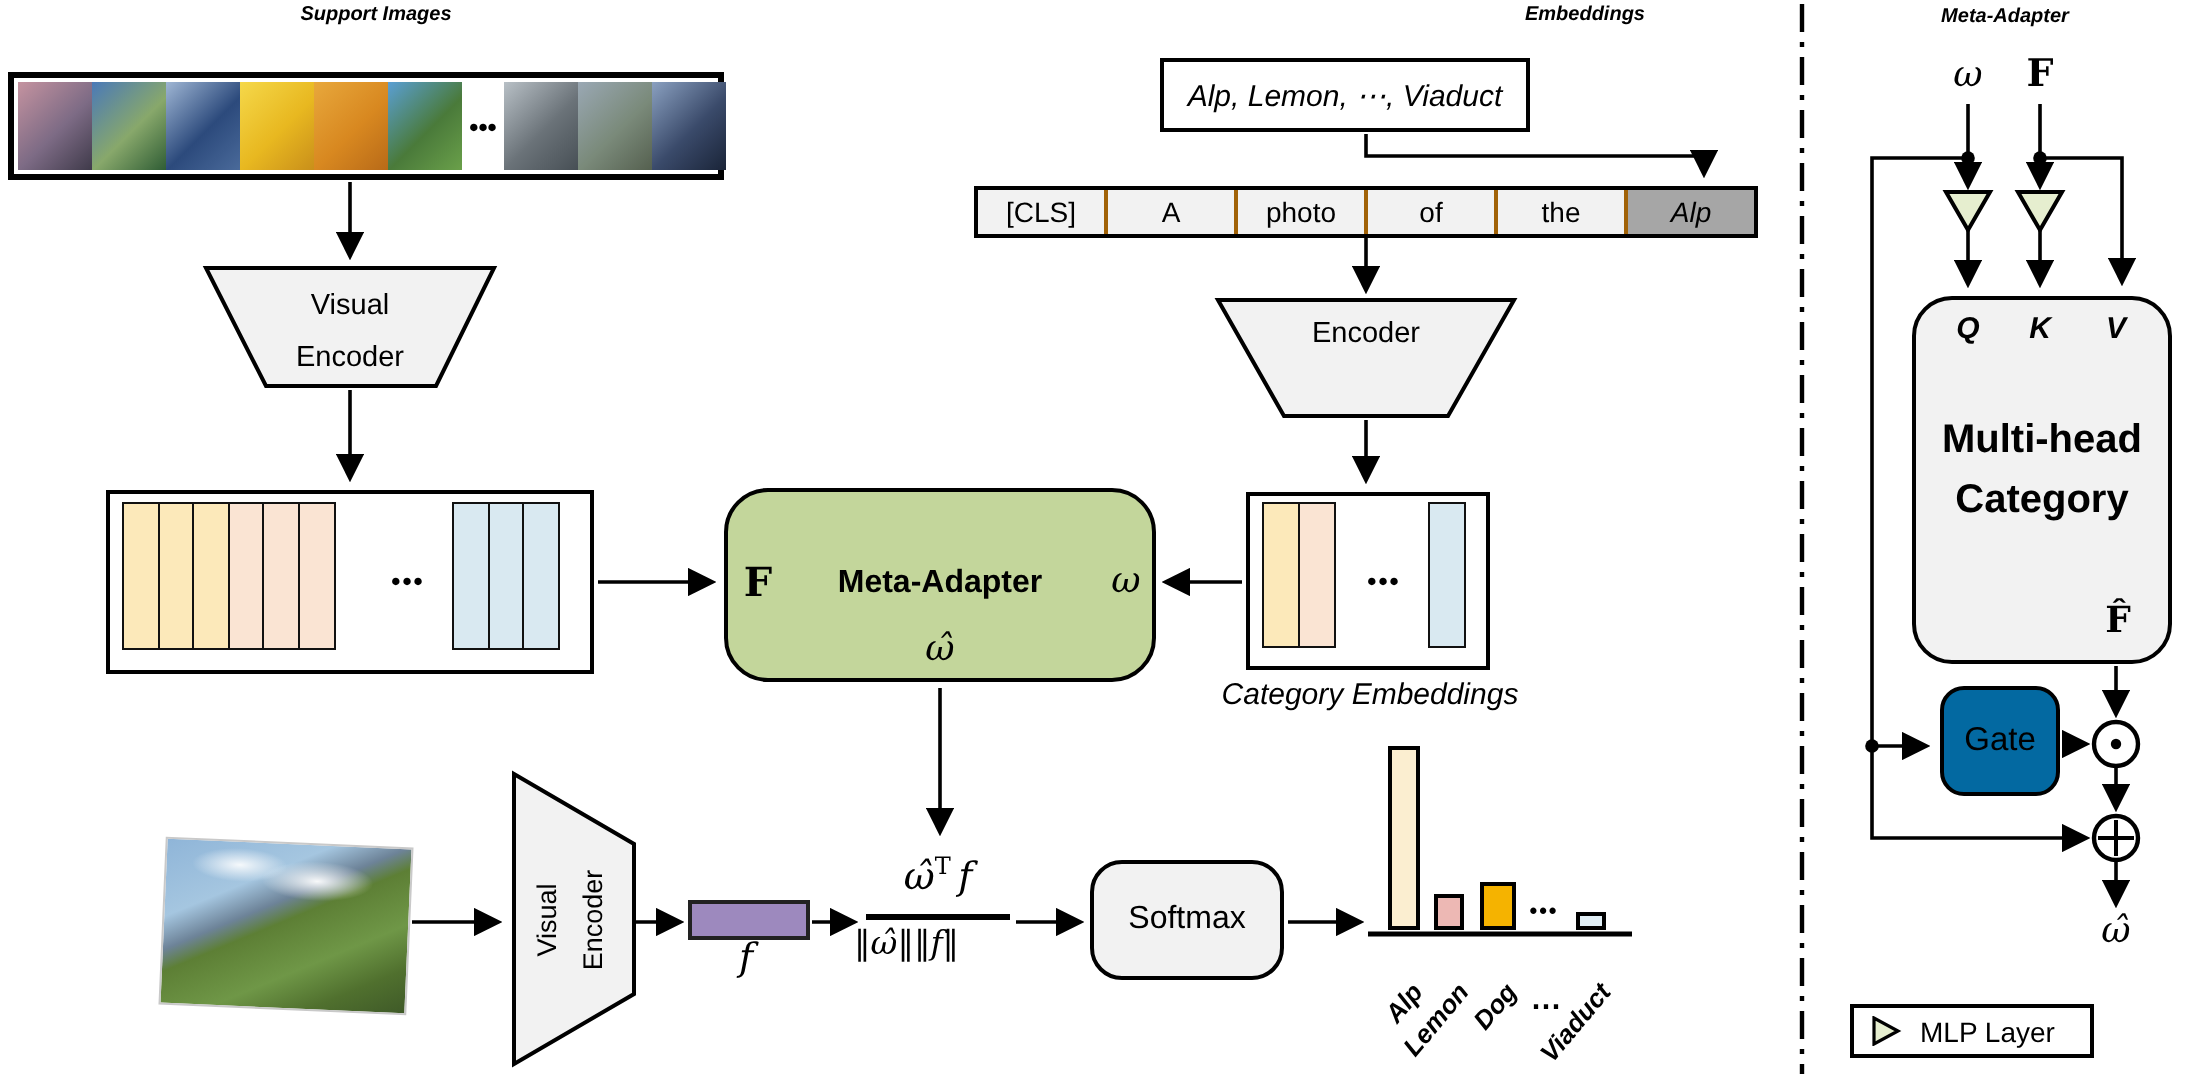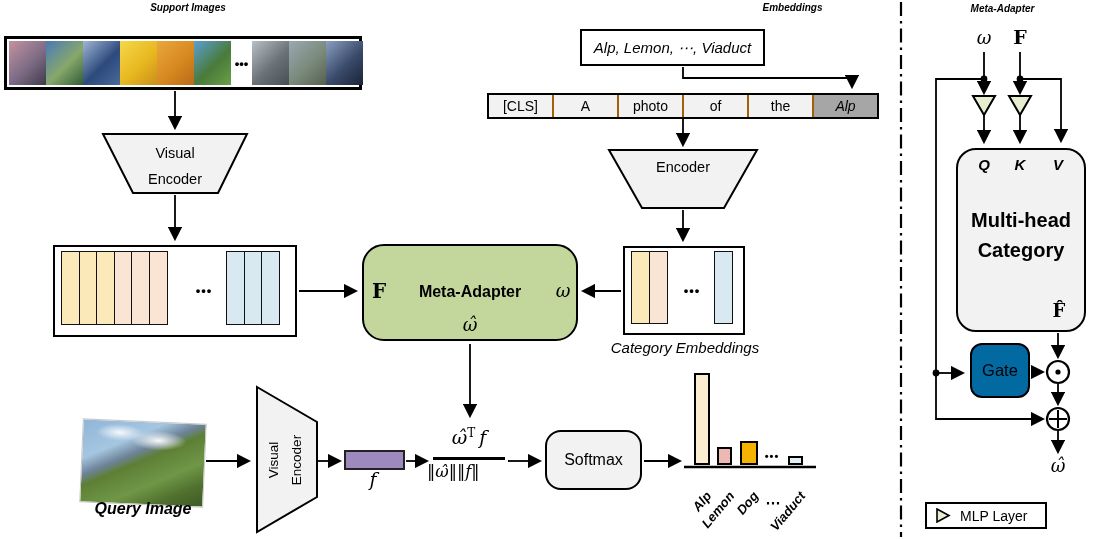--- a/index.html
+++ b/index.html
@@ -181,21 +181,20 @@
       <div class="ebar" style="background: rgb(252, 233, 186); height: 73px;"></div>
       <div class="ebar" style="background: rgb(250, 228, 211); margin-left: -1.5px; height: 73px;"></div>
     </div>
   <div class="dots-mid" style="left:679px;top:283px;width:26px;">•••</div>
   <div class="ebars" style="left:714px;top:251px;">
       <div class="ebar" style="background: rgb(217, 233, 241); height: 73px;"></div>
     </div>
   <div class="txt ital" style="left:590px;top:339px;width:190px;">Category Embeddings</div>
 
   <div class="box qimg"></div>
-  <div class="txt title" style="left:58px;top:500px;width:170px;font-size:16px;">Query Image</div>
   <div class="txt" style="left:227px;top:435px;width:120px;height:50px;text-align:center;font-size:13.5px;
        line-height:23px;transform:rotate(-90deg);">
     <div>Visual</div>
     <div>Encoder</div>
   </div>
   <div class="box fbar"></div>
   <div class="txt serif" style="left:358px;top:468px;width:30px;text-align:center;font-style:italic;font-size:19px;">f</div>
 
   <div class="txt frac-num">
     <span>ω̂</span><sup>T</sup> <span>f</span>

